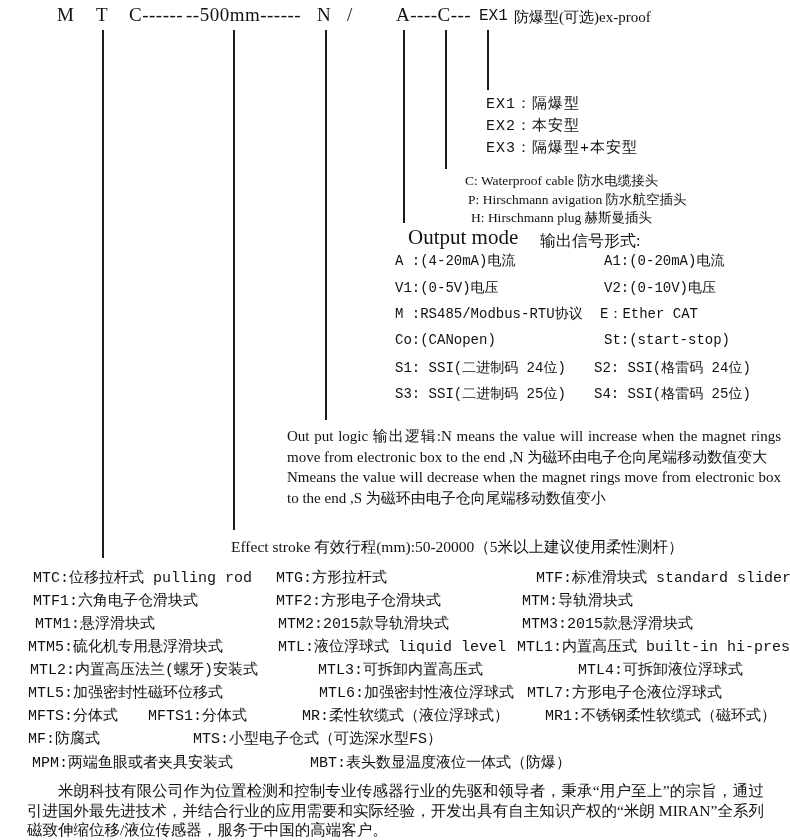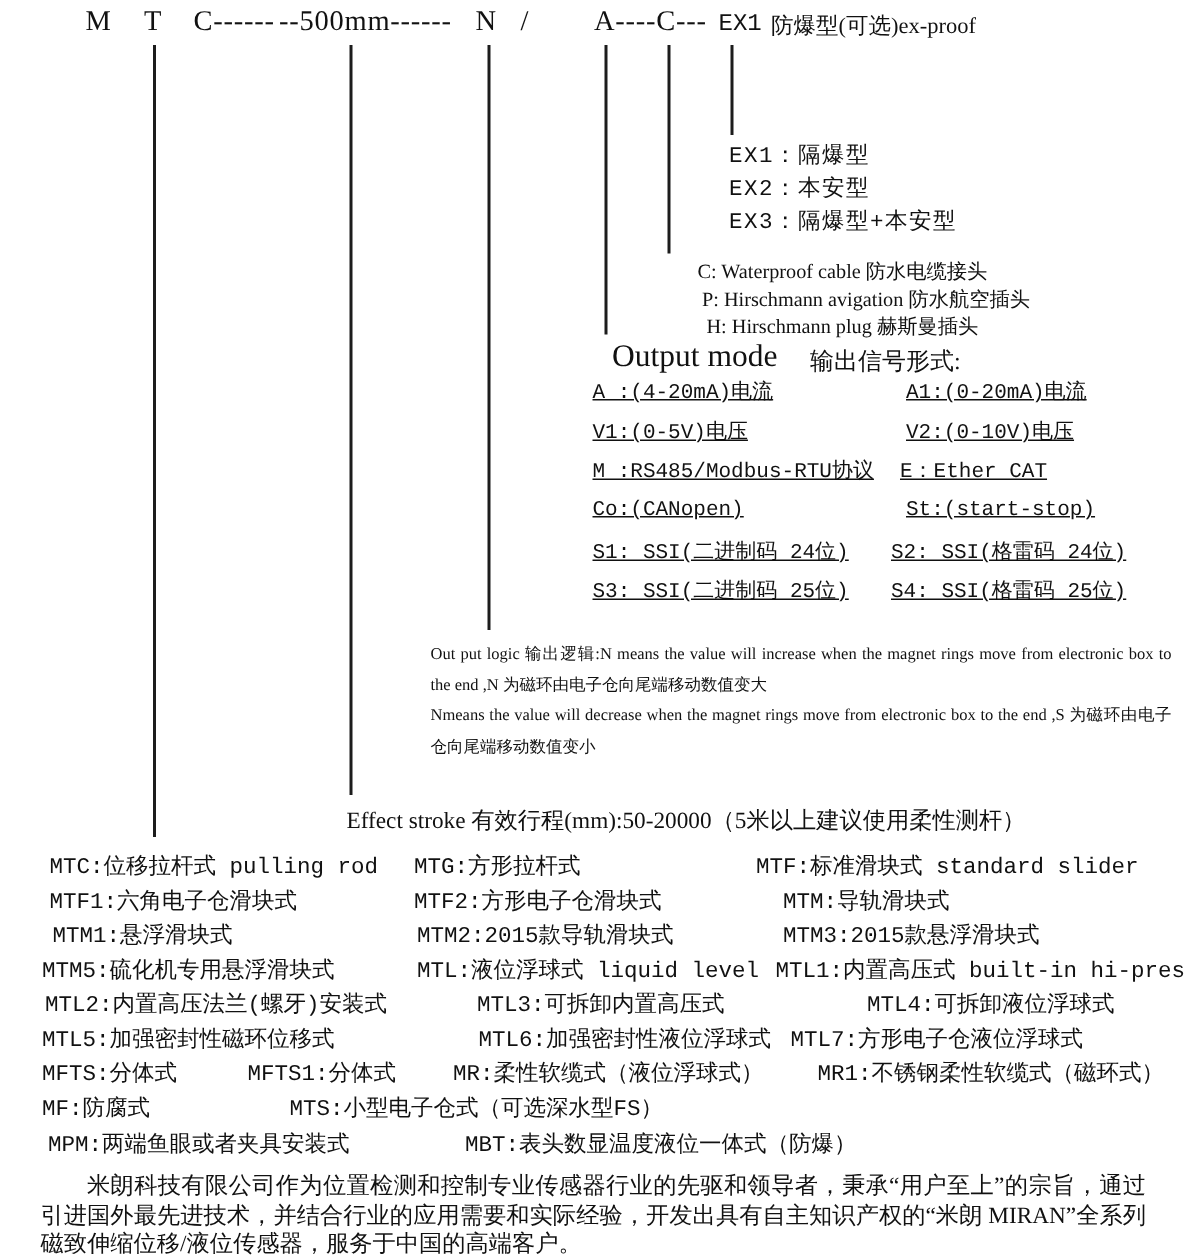--- a/index.html
+++ b/index.html
@@ -6,22 +6,22 @@
   .page{position:relative;width:790px;height:840px;background:#fff;color:#111;
         font-family:"Liberation Serif","DejaVu Serif",serif;overflow:hidden;}
   .abs{position:absolute;white-space:nowrap;}
   .vline{position:absolute;width:1.5px;background:#1c1c1c;}
   .code-top{font-size:19px;letter-spacing:0.5px;}
   .mono{font-family:"Liberation Mono","DejaVu Sans Mono",monospace;}
   .ex-item{font-size:15px;letter-spacing:1px;}
   .conn-item{font-size:13.5px;}
   .om-title-en{font-size:21px;}
   .om-title-zh{font-size:16px;}
-  .opt{font-size:14px;text-decoration:underline;}
-  .logic{position:absolute;left:287px;top:426px;width:494px;font-size:11px;
+  .opt{font-size:14px;}
+  .logic{position:absolute;left:287px;top:426px;width:494px;font-size:15px;
          line-height:20.5px;text-align:justify;white-space:normal;}
   .logic p{margin:0;}
   .stroke-line{font-size:15.5px;}
   .model{font-size:15px;}
   .footer{position:absolute;left:27px;top:781px;width:737px;font-size:15.5px;
           line-height:19.5px;text-align:justify;text-indent:2em;white-space:normal;}
 </style>
 </head>
 <body>
 
@@ -70,21 +70,21 @@
 
   <div class="logic">
     <p>Out put logic 输出逻辑:N means the value will increase when the magnet rings move from electronic box to the end ,N 为磁环由电子仓向尾端移动数值变大</p>
     <p>Nmeans the value will decrease when the magnet rings move from electronic box to the end ,S 为磁环由电子仓向尾端移动数值变小</p>
   </div>
 
   <span class="abs stroke-line" style="left:231px;top:537px;">Effect stroke 有效行程(mm):50-20000（5米以上建议使用柔性测杆）</span>
 
   <span class="abs model mono" style="left:33px;top:568px;">MTC:位移拉杆式 pulling rod</span>
   <span class="abs model mono" style="left:276px;top:568px;">MTG:方形拉杆式</span>
-  <span class="abs model mono" style="left:504px;top:568px;">MTF:标准滑块式 standard slider</span>
+  <span class="abs model mono" style="left:536px;top:568px;">MTF:标准滑块式 standard slider</span>
 
   <span class="abs model mono" style="left:33px;top:591px;">MTF1:六角电子仓滑块式</span>
   <span class="abs model mono" style="left:276px;top:591px;">MTF2:方形电子仓滑块式</span>
   <span class="abs model mono" style="left:522px;top:591px;">MTM:导轨滑块式</span>
 
   <span class="abs model mono" style="left:35px;top:614px;">MTM1:悬浮滑块式</span>
   <span class="abs model mono" style="left:278px;top:614px;">MTM2:2015款导轨滑块式</span>
   <span class="abs model mono" style="left:522px;top:614px;">MTM3:2015款悬浮滑块式</span>
 
   <span class="abs model mono" style="left:28px;top:637px;">MTM5:硫化机专用悬浮滑块式</span>
@@ -93,21 +93,21 @@
 
   <span class="abs model mono" style="left:30px;top:660px;">MTL2:内置高压法兰(螺牙)安装式</span>
   <span class="abs model mono" style="left:318px;top:660px;">MTL3:可拆卸内置高压式</span>
   <span class="abs model mono" style="left:578px;top:660px;">MTL4:可拆卸液位浮球式</span>
 
   <span class="abs model mono" style="left:28px;top:683px;">MTL5:加强密封性磁环位移式</span>
   <span class="abs model mono" style="left:277px;top:683px;padding-left:42px;">MTL6:加强密封性液位浮球式</span>
   <span class="abs model mono" style="left:527px;top:683px;">MTL7:方形电子仓液位浮球式</span>
 
   <span class="abs model mono" style="left:28px;top:706px;">MFTS:分体式</span>
-  <span class="abs model mono" style="left:165px;top:706px;text-align:right;">MFTS1:分体式</span>
+  <span class="abs model mono" style="left:148px;top:706px;text-align:right;">MFTS1:分体式</span>
   <span class="abs model mono" style="left:302px;top:706px;">MR:柔性软缆式（液位浮球式）</span>
   <span class="abs model mono" style="left:545px;top:706px;">MR1:不锈钢柔性软缆式（磁环式）</span>
 
   <span class="abs model mono" style="left:28px;top:729px;">MF:防腐式</span>
   <span class="abs model mono" style="left:193px;top:729px;">MTS:小型电子仓式（可选深水型FS）</span>
 
   <span class="abs model mono" style="left:32px;top:753px;">MPM:两端鱼眼或者夹具安装式</span>
   <span class="abs model mono" style="left:310px;top:753px;">MBT:表头数显温度液位一体式（防爆）</span>
 
   <div class="footer">米朗科技有限公司作为位置检测和控制专业传感器行业的先驱和领导者，秉承“用户至上”的宗旨，通过引进国外最先进技术，并结合行业的应用需要和实际经验，开发出具有自主知识产权的“米朗 MIRAN”全系列磁致伸缩位移/液位传感器，服务于中国的高端客户。</div>

